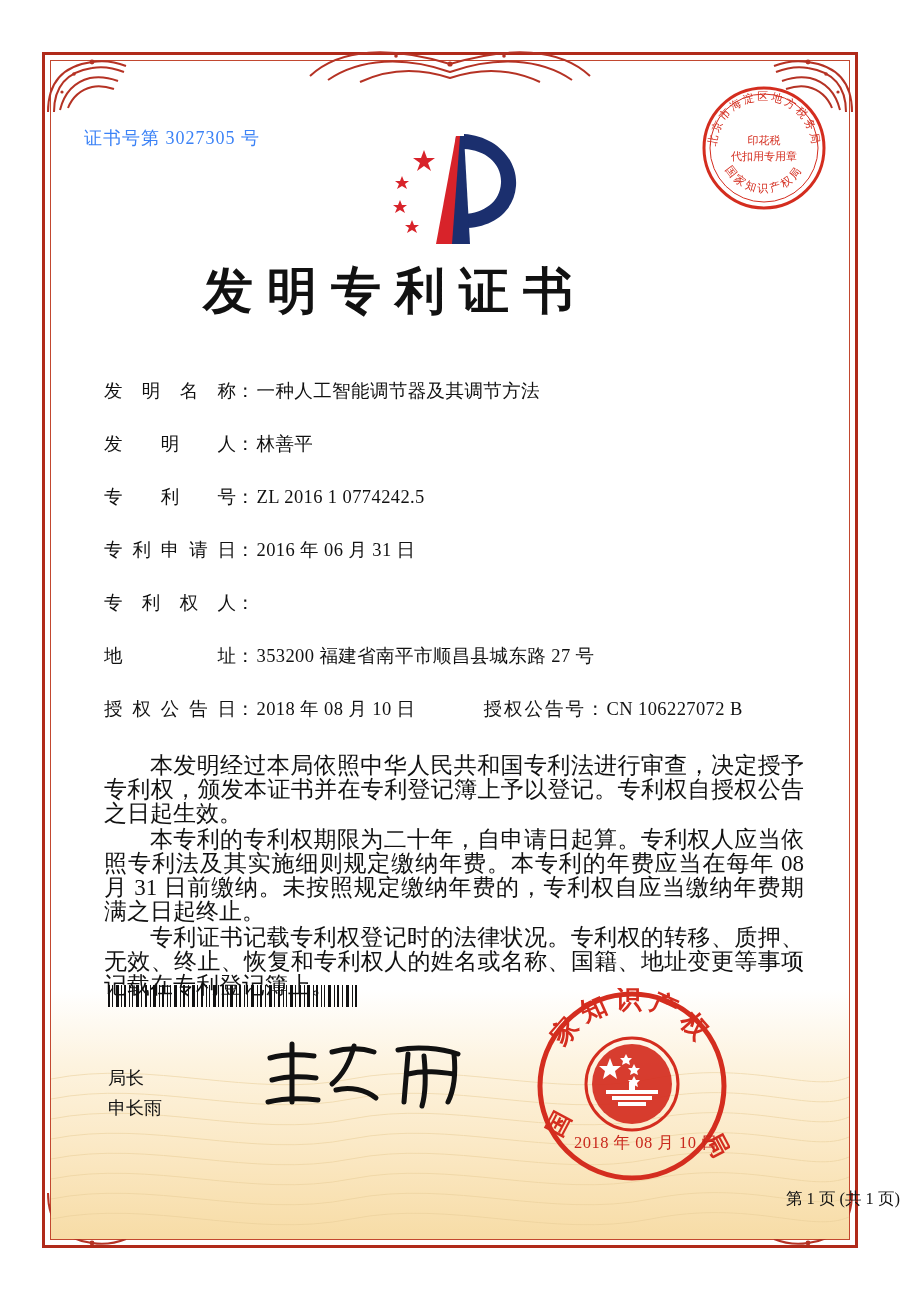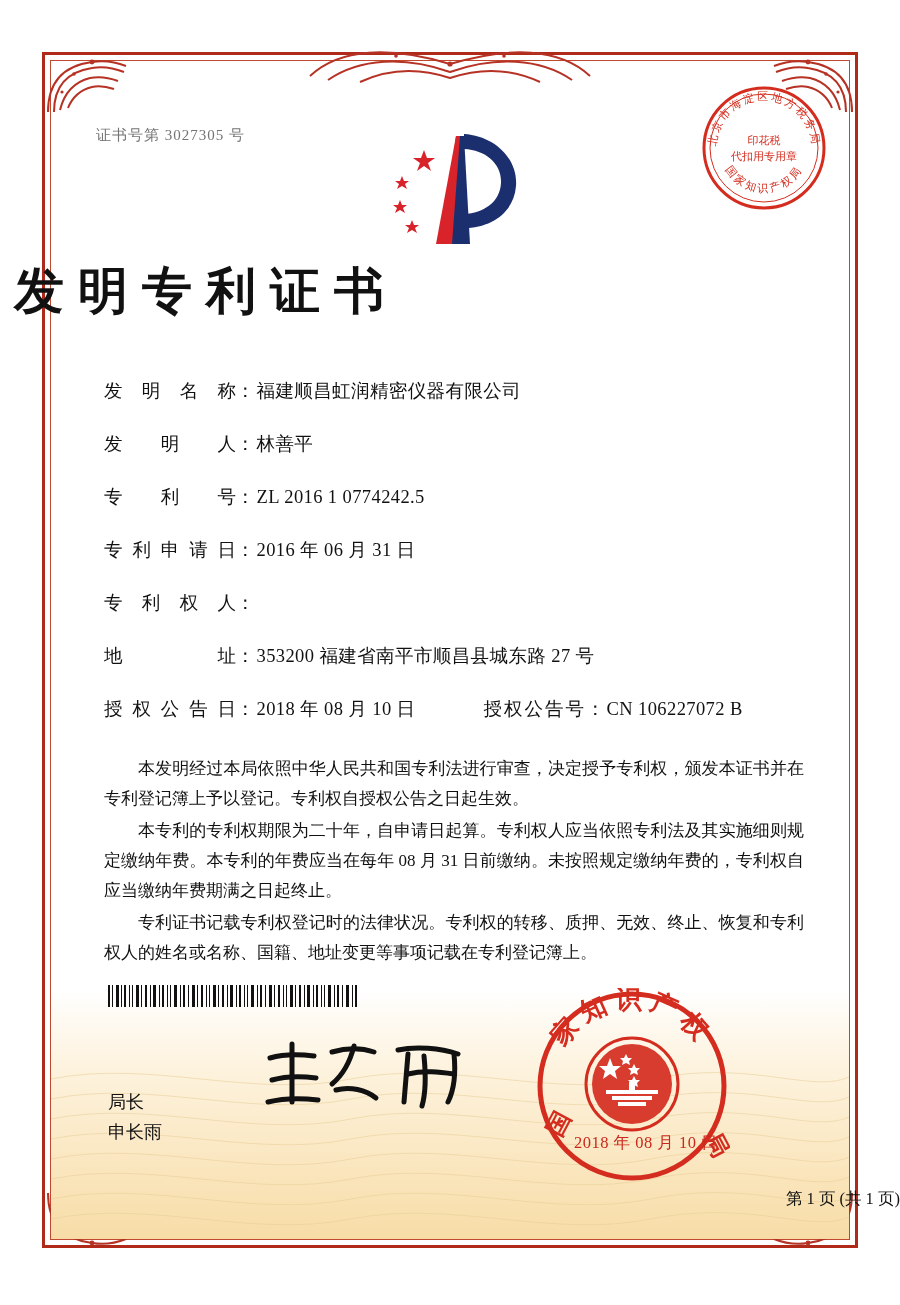--- a/index.html
+++ b/index.html
@@ -71,43 +71,44 @@
   .bottom-band .waves {
     position: absolute;
     left: 0; bottom: 0; width: 100%; height: 190px;
     opacity: .55;
   }
   .bottom-band .waves svg { width: 100%; height: 100%; display: block; }
 
   
   .cert-no {
     position: absolute;
-    left: 96px;
+    left: 84px;
     top: 126px;
-    font-size: 15px;
-    color: #737373;
+    font-size: 18px;
+    color: #3b82f6;
     letter-spacing: 1px;
   }
 
   
   .logo {
     position: absolute;
     left: 378px;
     top: 128px;
     width: 150px;
     height: 116px;
   }
   .logo svg { width: 100%; height: 100%; display: block; }
 
   
   .doc-title {
     position: absolute;
     left: 0;
     top: 258px;
     width: 776px;
+    text-align: center;
     font-size: 50px;
     font-weight: bold;
     letter-spacing: 14px;
     text-indent: 14px;
     color: #111;
     font-family: "Liberation Serif", "DejaVu Serif", serif;
   }
 
   
   .fields {
@@ -147,22 +148,22 @@
     display: inline-block;
     letter-spacing: 2px;
   }
 
   
   .paras {
     position: absolute;
     left: 104px;
     top: 754px;
     width: 700px;
-    font-size: 17px;
-    line-height: 30px;
+    font-size: 23px;
+    line-height: 24px;
     color: #111;
     text-align: justify;
   }
   .paras p {
     margin: 0 0 2px 0;
     text-indent: 2em;
   }
 
   
   .barcode {
@@ -175,21 +176,20 @@
   .barcode svg { width: 100%; height: 100%; display: block; }
 
   
   .sig-block {
     position: absolute;
     left: 108px;
     top: 1063px;
     font-size: 18px;
     line-height: 30px;
     color: #111;
-    margin-top: 24px;
   }
   .sig-script {
     position: absolute;
     left: 258px;
     top: 1036px;
     width: 220px;
     height: 80px;
   }
   .sig-script svg { width: 100%; height: 100%; display: block; }
 
@@ -356,21 +356,21 @@
   <div class="fields">
 
     <div class="field-row">
       <span class="field-label">
         <span>发</span>
           <span>明</span>
           <span>名</span>
           <span>称</span>
       </span>
       <span class="field-colon">：</span>
-      <span class="field-value">福建顺昌虹润精密仪器有限公司</span>
+      <span class="field-value">一种人工智能调节器及其调节方法</span>
     </div>
 
     <div class="field-row">
       <span class="field-label">
         <span>发</span>
           <span>明</span>
           <span>人</span>
       </span>
       <span class="field-colon">：</span>
       <span class="field-value">林善平</span>

